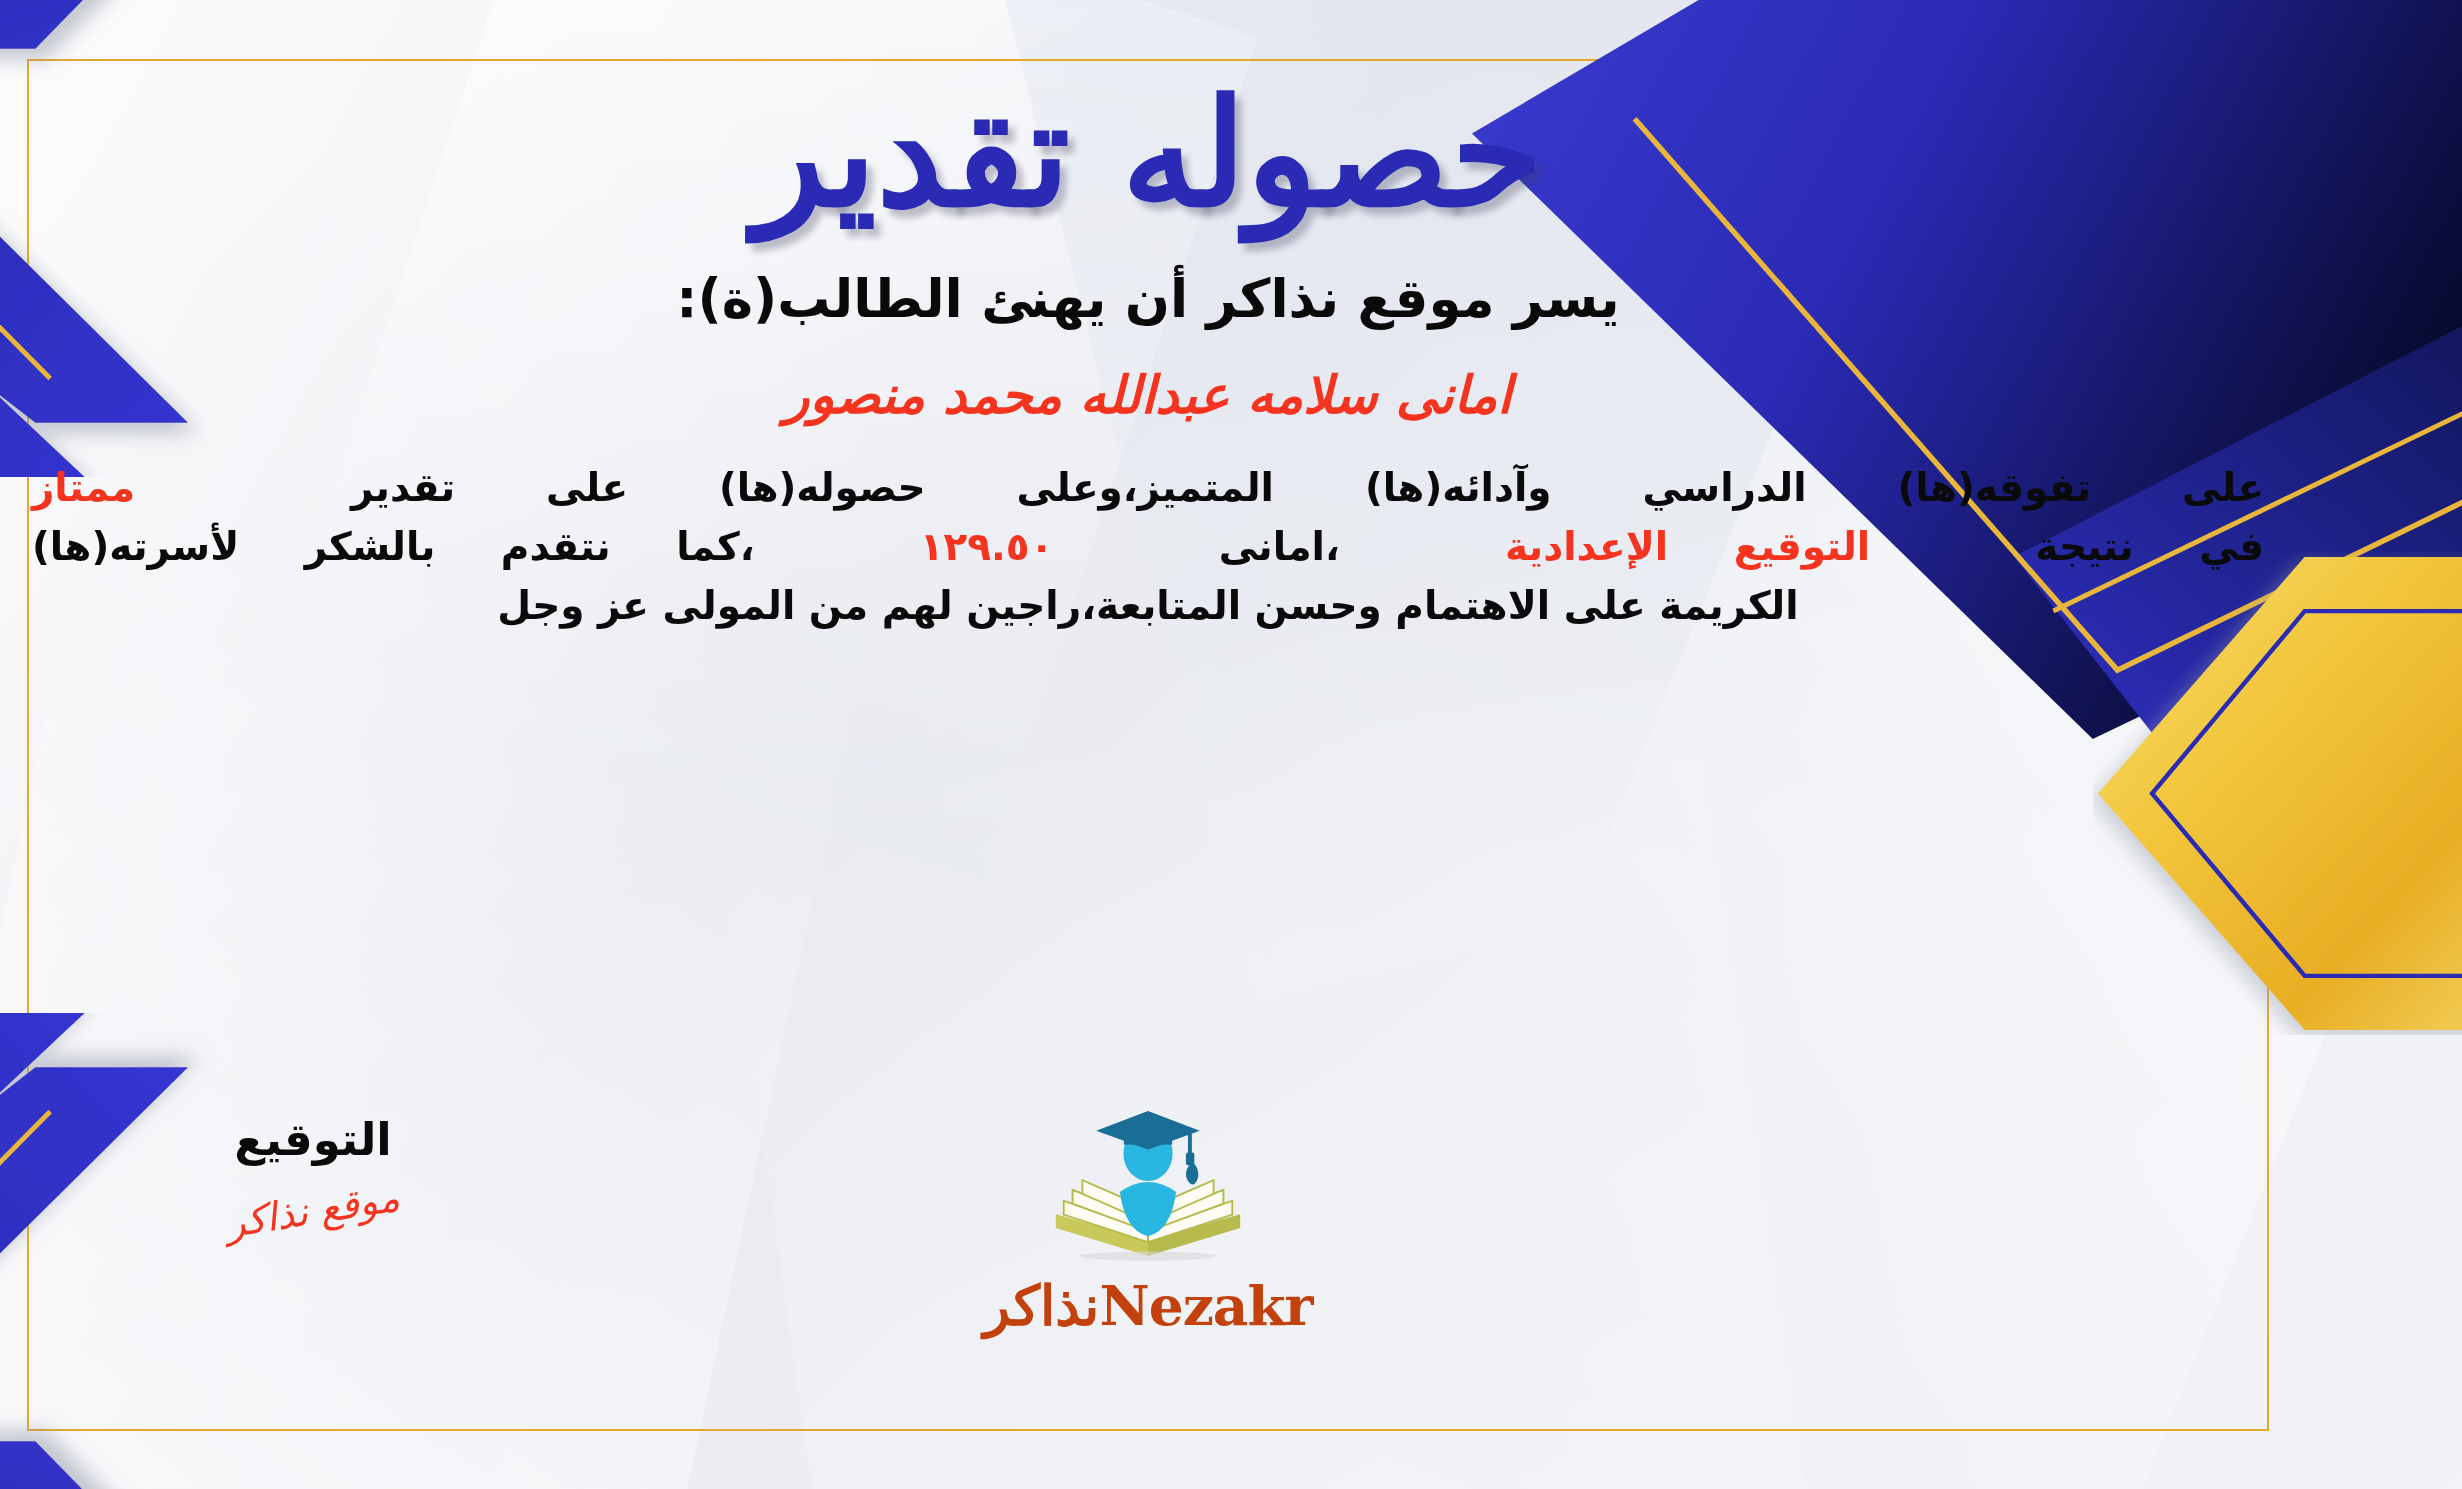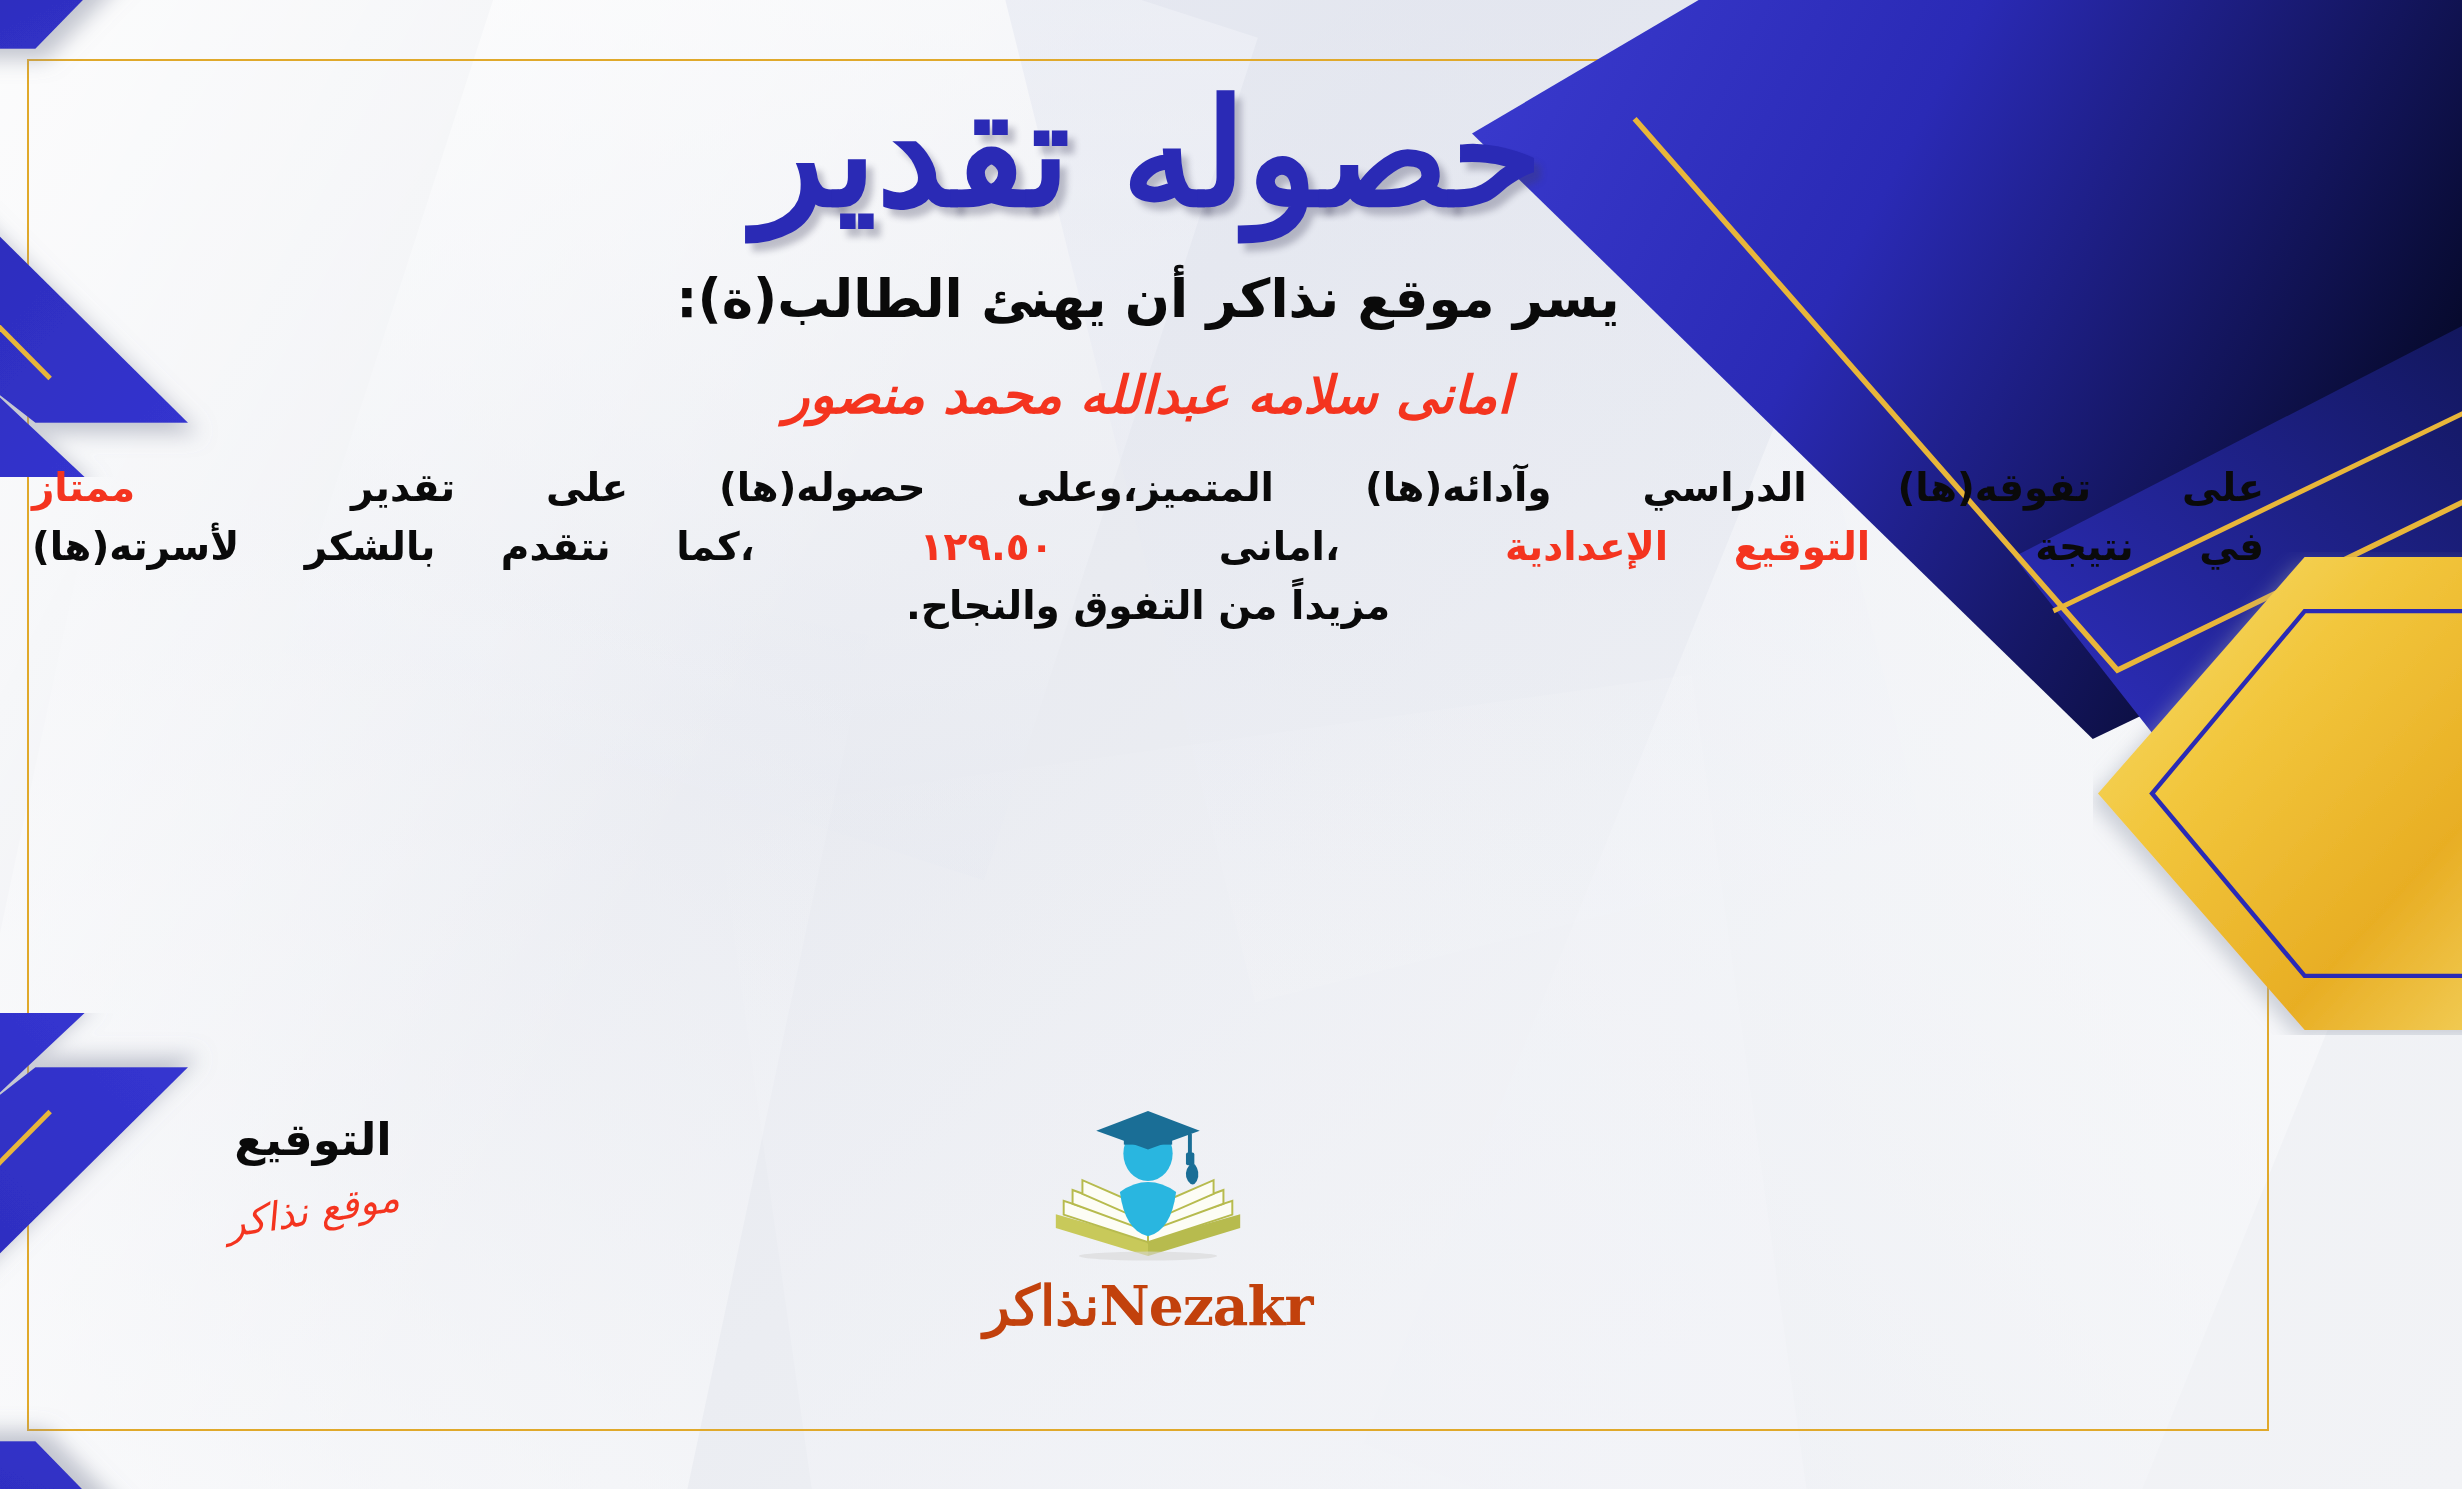--- a/index.html
+++ b/index.html
@@ -237,22 +237,22 @@
         <span class="gap"></span>
         <span class="hi">التوقيع الإعدادية</span>
         <span class="gap"></span>
         <span>،امانى</span>
         <span class="gap"></span>
         <span class="hi">١٢٩.٥٠</span>
         <span class="gap"></span>
         <span>،كما نتقدم بالشكر لأسرته(ها)</span>
       </p>
 
-
-      <p class="ln p">مزيداً من التفوق والنجاح.</p>
+      <p class="ln p">الكريمة على الاهتمام وحسن المتابعة،راجين لهم من المولى عز وجل</p>
+
     </div>
   </div>
 
   <div class="footer">
 
     <div class="sign-block">
       <div class="sign-label">التوقيع</div>
       <div class="sign-mark">موقع نذاكر</div>
     </div>
 

